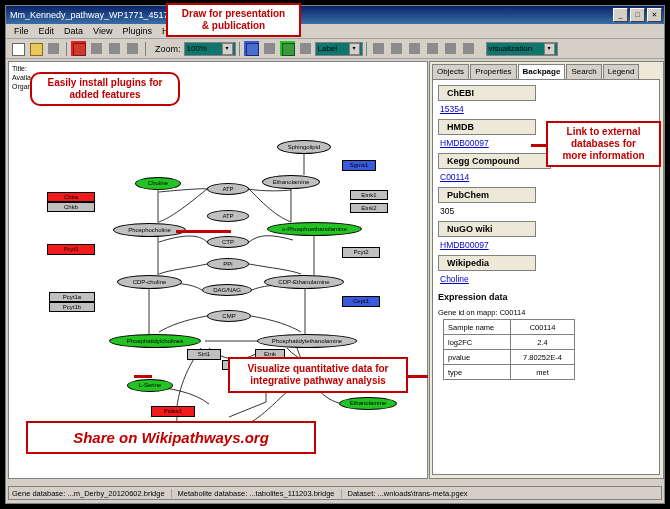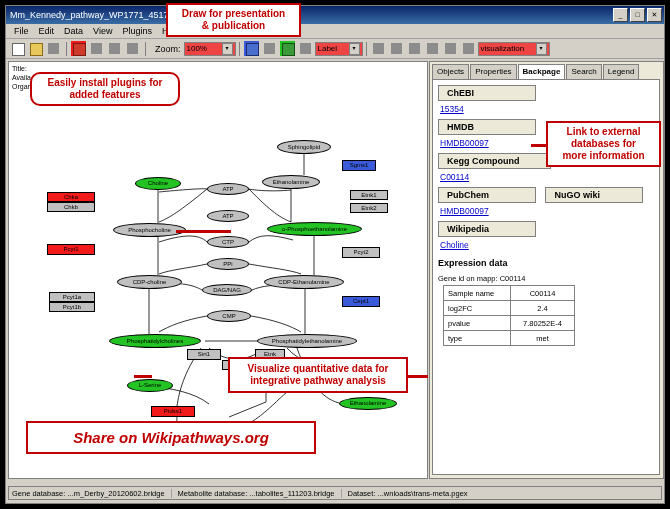--- a/index.html
+++ b/index.html
@@ -21,21 +21,21 @@
     border-bottom:1px solid #a0a0a0;box-sizing:border-box;padding-left:3px;}
   .tb{width:15px;height:15px;background:#d4d0c8;border:1px solid #d4d0c8;margin-right:1px;position:relative;}
   .tb i{position:absolute;left:2px;top:2px;width:11px;height:11px;background:#8c8c8c;display:block;}
   .tb.doc i{background:#fff;border:1px solid #666;}
   .tb.folder i{background:#e8c85a;border:1px solid #8a6c18;}
   .tb.red i{background:#d03a2a;border:1px solid #7a1a10;}
   .tb.blue i{background:#4a6ed0;border:1px solid #1b2c6b;}
   .tb.green i{background:#3a9a3a;border:1px solid #145014;}
   .sep{width:1px;height:14px;background:#808080;margin:0 3px;}
   .zoomlbl{font-size:9px;margin:0 3px 0 6px;}
-  .combo{height:14px;background:#ef4444;border:1px solid #808080;font-size:8px;display:flex;align-items:center;padding:0 2px;box-sizing:border-box;}
+  .combo{height:14px;background:#0f766e;border:1px solid #808080;font-size:8px;display:flex;align-items:center;padding:0 2px;box-sizing:border-box;}
   .combo .arrow{margin-left:auto;width:9px;height:10px;background:#d4d0c8;border:1px solid #808080;font-size:6px;line-height:9px;text-align:center;}
   
   .leftpane{position:absolute;left:2px;top:55px;width:418px;height:416px;background:#fff;border:1px solid #808080;overflow:hidden;}
   .rightpane{position:absolute;left:423px;top:55px;width:233px;height:416px;background:#ece9d8;border:1px solid #808080;overflow:hidden;}
   
   .lhead{font-size:7px;color:#000;padding:2px 3px;line-height:9px;}
   .canvas{position:absolute;left:0;top:0;width:418px;height:416px;}
   
   .statusbar{position:absolute;left:2px;bottom:3px;width:654px;height:14px;background:#d4d0c8;border:1px solid #808080;
     display:flex;align-items:center;font-size:7.5px;color:#000;box-sizing:border-box;padding-left:3px;}
@@ -149,21 +149,21 @@
       </div>
     <div class="tb">
         <i></i>
       </div>
     <div class="tb">
         <i></i>
       </div>
     <div class="tb">
         <i></i>
       </div>
-    <div class="combo" style="width:72px;margin-left:0;">
+    <div class="combo" style="width:72px;margin-left:8px;">
       <span>visualization</span>
       <span class="arrow">▾</span>
     </div>
   </div>
 
   <div class="leftpane">
     <div class="lhead">
       <div>Title:</div>
       <div>Availa</div>
       <div>Organi</div>
@@ -259,20 +259,21 @@
       <div class="secbox" style="width:80px;">ChEBI</div>
       <div class="linkrow">15354</div>
 
       <div class="secbox" style="width:80px;">HMDB</div>
       <div class="linkrow">HMDB00097</div>
 
       <div class="secbox" style="width:95px;">Kegg Compound</div>
       <div class="linkrow">C00114</div>
 
       <div class="secbox" style="width:80px;">PubChem</div>
+      <div class="plainrow">305</div>
 
       <div class="secbox" style="width:80px;">NuGO wiki</div>
       <div class="linkrow">HMDB00097</div>
 
       <div class="secbox" style="width:80px;">Wikipedia</div>
       <div class="linkrow">Choline</div>
 
       <div class="exprtitle">Expression data</div>
       <div class="geneid">Gene id on mapp: C00114</div>
       <table class="expr">

